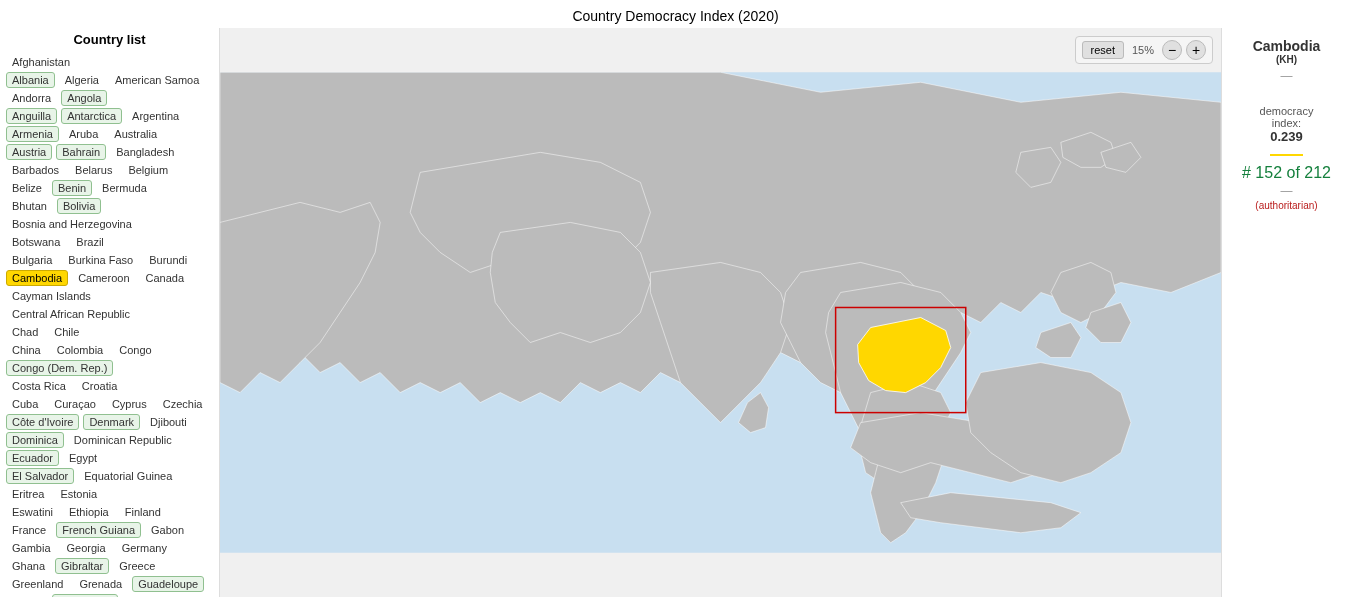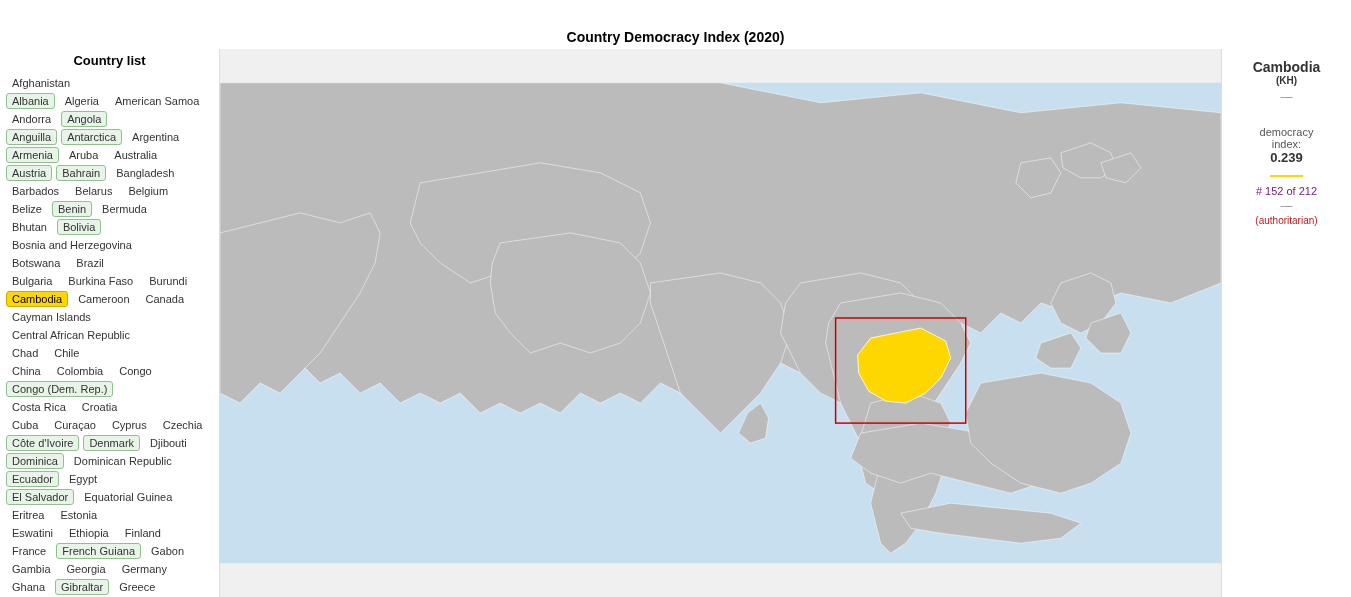--- a/index.html
+++ b/index.html
@@ -8,24 +8,23 @@
       font-size: 12px;
       background: #fff;
       display: flex;
       flex-direction: column;
       height: 597px;
       overflow: hidden;
     }
 
     #page-title {
       text-align: center;
-      font-weight: bold;
+      font-weight: normal;
       font-size: 14px;
       padding: 8px 0 4px 0;
-      margin-top: 21px;
     }
 
     #main-container {
       display: flex;
       flex: 1;
       overflow: hidden;
     }
 
     #sidebar {
       width: 220px;
@@ -152,22 +151,22 @@
 
     #info-index {
       font-size: 13px;
       font-weight: bold;
       color: #333;
       border-bottom: 2px solid #ffd700;
       padding-bottom: 10px;
     }
 
     #info-rank {
-      font-size: 11px;
-      color: #701a75;
+      font-size: 16px;
+      color: #15803d;
       margin-top: 8px;
       text-align: center;
     }
 
     #info-divider3 {
       color: #999;
       margin: 2px 0;
     }
 
     #info-classification {
@@ -207,20 +206,26 @@
 <div id="main-container">
 
   <div id="sidebar">
     <div id="sidebar-title">Country list</div>
     <div id="country-list">
     <span class="country-tag">Afghanistan</span><br><span class="country-tag highlighted">Albania</span><span class="country-tag">Algeria</span><span class="country-tag">American Samoa</span><br><span class="country-tag">Andorra</span><span class="country-tag highlighted">Angola</span><br><span class="country-tag highlighted">Anguilla</span><span class="country-tag highlighted">Antarctica</span><span class="country-tag">Argentina</span><br><span class="country-tag highlighted">Armenia</span><span class="country-tag">Aruba</span><span class="country-tag">Australia</span><br><span class="country-tag highlighted">Austria</span><span class="country-tag highlighted">Bahrain</span><span class="country-tag">Bangladesh</span><br><span class="country-tag">Barbados</span><span class="country-tag">Belarus</span><span class="country-tag">Belgium</span><br><span class="country-tag">Belize</span><span class="country-tag highlighted">Benin</span><span class="country-tag">Bermuda</span><br><span class="country-tag">Bhutan</span><span class="country-tag highlighted">Bolivia</span><span class="country-tag">Bosnia and Herzegovina</span><br><span class="country-tag">Botswana</span><span class="country-tag">Brazil</span><br><span class="country-tag">Bulgaria</span><span class="country-tag">Burkina Faso</span><span class="country-tag">Burundi</span><br><span class="country-tag selected">Cambodia</span><span class="country-tag">Cameroon</span><span class="country-tag">Canada</span><br><span class="country-tag">Cayman Islands</span><span class="country-tag">Central African Republic</span><br><span class="country-tag">Chad</span><span class="country-tag">Chile</span><br><span class="country-tag">China</span><span class="country-tag">Colombia</span><span class="country-tag">Congo</span><span class="country-tag highlighted">Congo (Dem. Rep.)</span><br><span class="country-tag">Costa Rica</span><span class="country-tag">Croatia</span><br><span class="country-tag">Cuba</span><span class="country-tag">Curaçao</span><span class="country-tag">Cyprus</span><span class="country-tag">Czechia</span><br><span class="country-tag highlighted">Côte d'Ivoire</span><span class="country-tag highlighted">Denmark</span><span class="country-tag">Djibouti</span><br><span class="country-tag highlighted">Dominica</span><span class="country-tag">Dominican Republic</span><br><span class="country-tag highlighted">Ecuador</span><span class="country-tag">Egypt</span><br><span class="country-tag highlighted">El Salvador</span><span class="country-tag">Equatorial Guinea</span><br><span class="country-tag">Eritrea</span><span class="country-tag">Estonia</span><br><span class="country-tag">Eswatini</span><span class="country-tag">Ethiopia</span><span class="country-tag">Finland</span><br><span class="country-tag">France</span><span class="country-tag highlighted">French Guiana</span><span class="country-tag">Gabon</span><br><span class="country-tag">Gambia</span><span class="country-tag">Georgia</span><span class="country-tag">Germany</span><br><span class="country-tag">Ghana</span><span class="country-tag highlighted">Gibraltar</span><span class="country-tag">Greece</span><br><span class="country-tag">Greenland</span><span class="country-tag">Grenada</span><span class="country-tag highlighted">Guadeloupe</span><br><span class="country-tag">Guam</span><span class="country-tag highlighted">Guatemala</span><span class="country-tag">Guernsey</span><br><br></div>
   </div>
 
   <div id="map-area">
     
+    <div id="zoom-controls">
+      <button id="reset-btn">reset</button>
+      <span id="zoom-level">15%</span>
+      <button id="zoom-out-btn">−</button>
+      <button id="zoom-in-btn">+</button>
+    </div>
 
     
     <svg id="map-svg" viewBox="0 0 1000 480" xmlns="http://www.w3.org/2000/svg">
 
       <rect class="ocean" x="0" y="0" width="1000" height="480"></rect>
 
       <path class="land" d="M0,0 L500,0 L600,20 L700,10 L800,30 L900,20 L1000,30 L1000,200 L950,220 L900,210 L850,230 L820,220 L800,240 L780,230 L760,250 L740,240 L720,260 L700,250 L680,270 L650,260 L620,280 L600,270 L580,290 L560,280 L540,300 L520,290 L500,310 L480,300 L460,310 L440,300 L420,320 L400,310 L380,320 L360,310 L340,330 L320,320 L300,330 L280,320 L260,330 L240,310 L220,320 L200,310 L180,320 L160,300 L140,310 L120,290 L100,300 L80,280 L60,290 L40,270 L20,280 L0,260 Z"></path>
 
       <path class="land" d="M430,200 L500,190 L540,200 L560,220 L570,250 L560,280 L540,310 L520,330 L500,350 L480,330 L460,310 L450,280 L440,250 L430,220 Z"></path>
 

